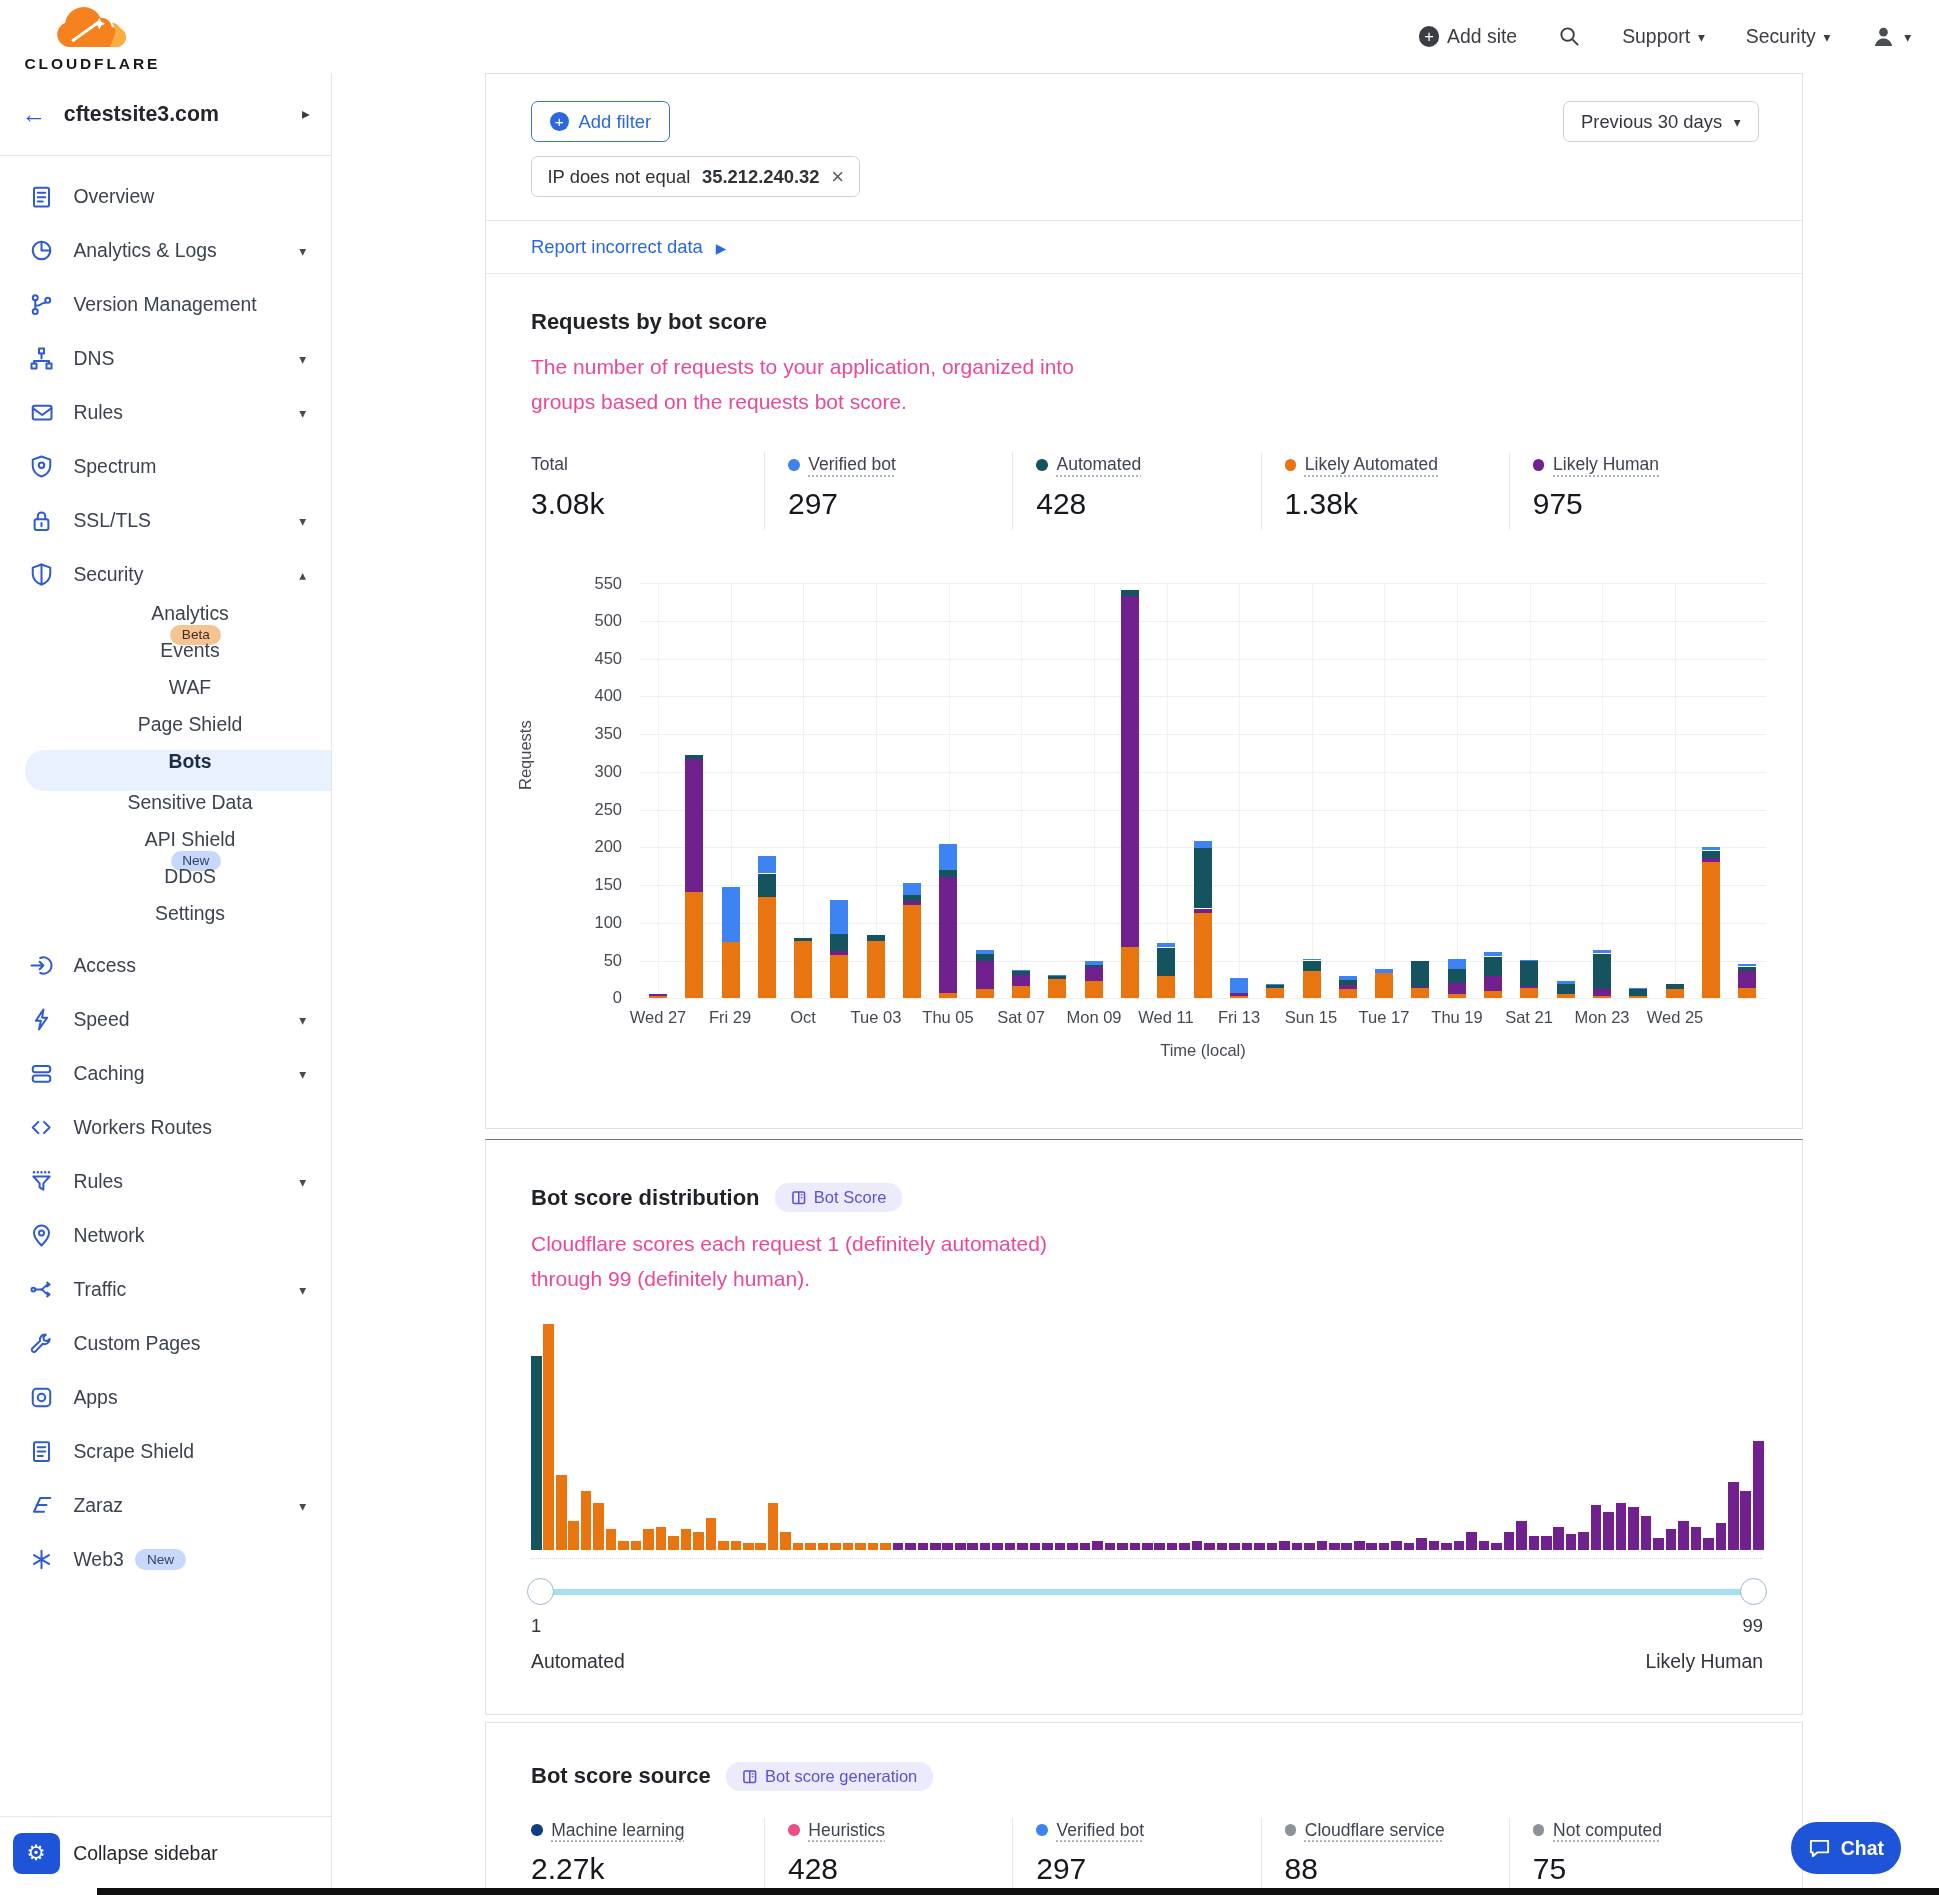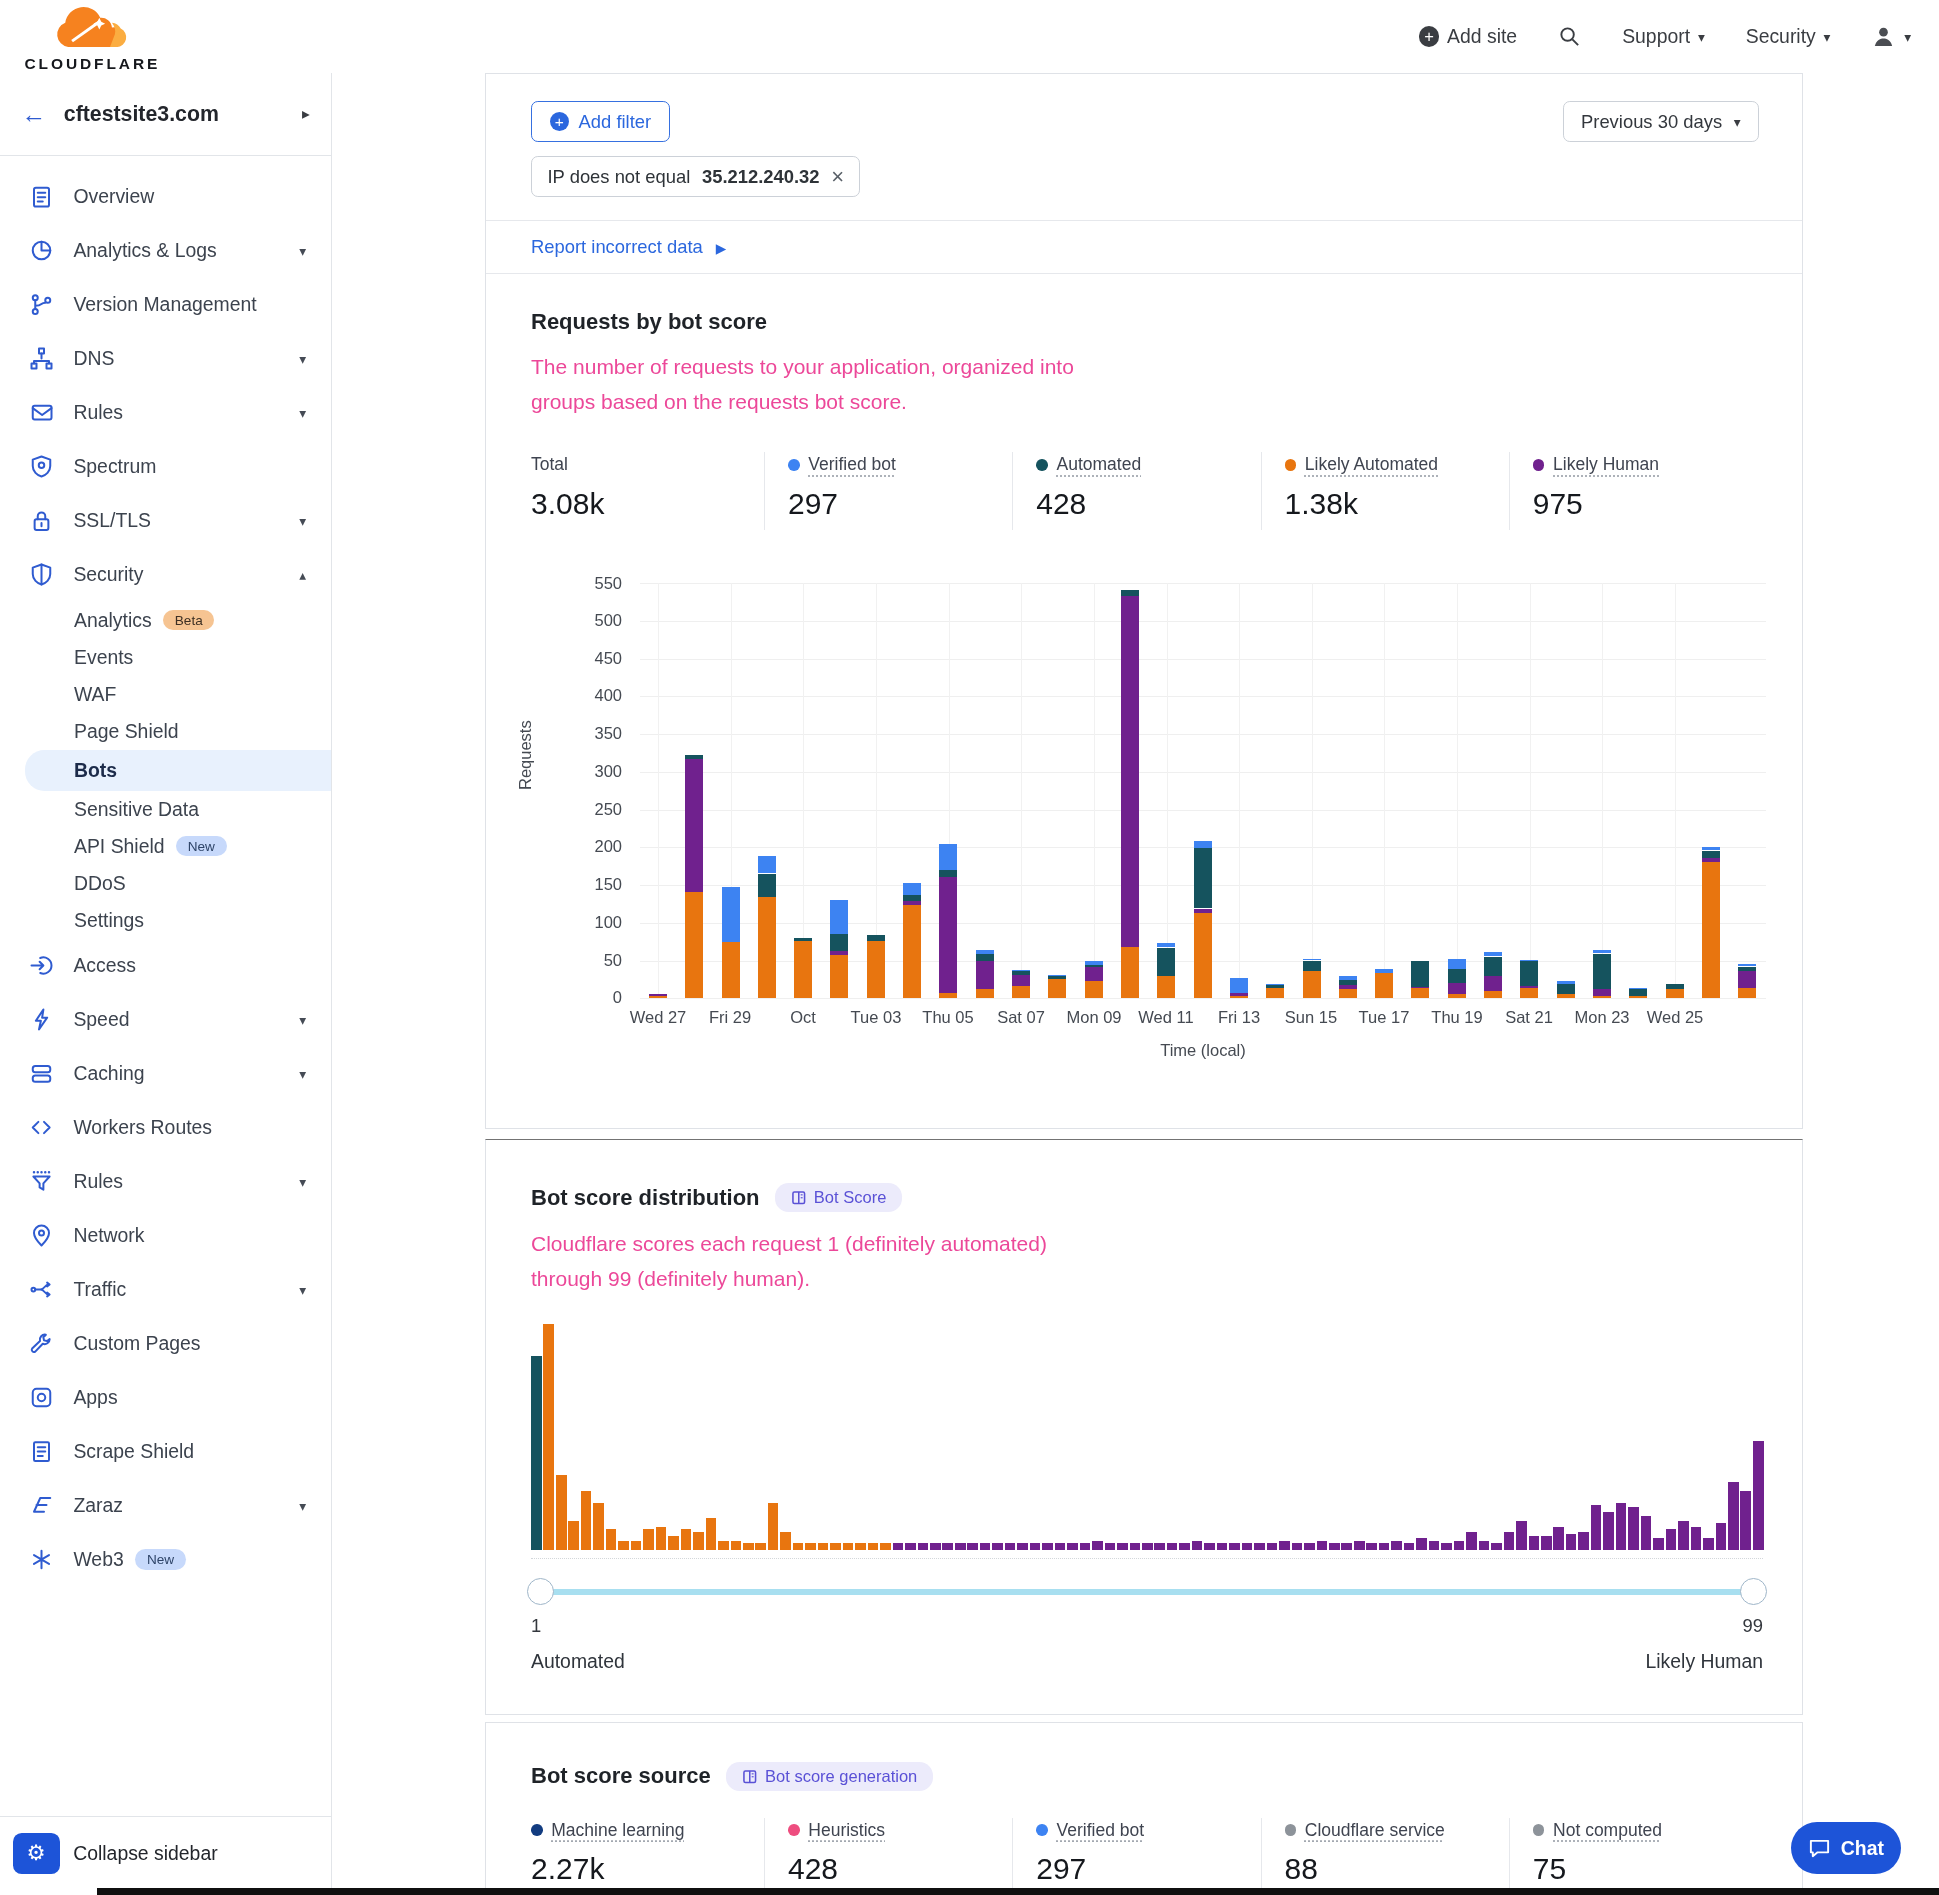--- a/index.html
+++ b/index.html
@@ -22,21 +22,21 @@
     border-right:1px solid #e2e5e9; }
   .site-row { height:83px; display:flex; align-items:center; padding:0 21.3px; border-bottom:1px solid #e2e5e9; }
   .back-arrow { color:#2f5bd0; font-size:25px; margin-right:17.5px; cursor:pointer; }
   .site-name { font-size:21.3px; font-weight:bold; color:#23262c; flex:1; }
   .site-caret { color:#3a3d42; font-size:15.5px; cursor:pointer; }
   .nav { padding:13.6px 0 0 0; }
   .nav-item { position:relative; display:flex; align-items:center; height:54px; padding:0 25px 0 29px;
     cursor:pointer; color:#3c434e; font-size:19.4px; }
   .nav-item .nicon { width:25px; height:25px; margin-right:19.4px; color:#2f5bd0; flex:0 0 25px; }
   .nav-item .nicon svg { width:25px; height:25px; display:block; }
-  .nav-item.sub { height:37px; padding-left:74px; font-size:19.4px; }
+  .nav-item.sub { height:37px; padding-left:74px; font-size:19.4px;flex-direction:column; }
   .nav-item .chev { margin-left:auto; font-size:13.6px; color:#454b55; }
   .nav-item.active { background:#e8f1fd; border-radius:19.4px 0 0 19.4px; margin-left:25px; padding-left:49px;
     font-weight:bold; color:#1c2b4a; height:41px; }
   .badge-beta { background:#f6c492; color:#3d2f23; font-size:13.6px; border-radius:10.7px; padding:2.9px 11.6px; margin-left:11.6px; }
   .badge-new { background:#c7d9fb; color:#2e4468; font-size:13.6px; border-radius:10.7px; padding:2.9px 11.6px; margin-left:11.6px; }
   .sidebar-footer { position:absolute; left:0; bottom:0; width:331px; border-top:1px solid #e2e5e9;
     padding:15.5px 13.6px 21.3px 12.6px; display:flex; align-items:center; gap:13.6px; background:#fff; }
   .gear-btn { width:47px; height:41px; background:#1d54d8; color:#fff; border:none; border-radius:8.7px;
     font-size:21.3px; display:flex; align-items:center; justify-content:center; cursor:pointer; }
   .collapse-label { font-size:19.4px; color:#23262c; }

